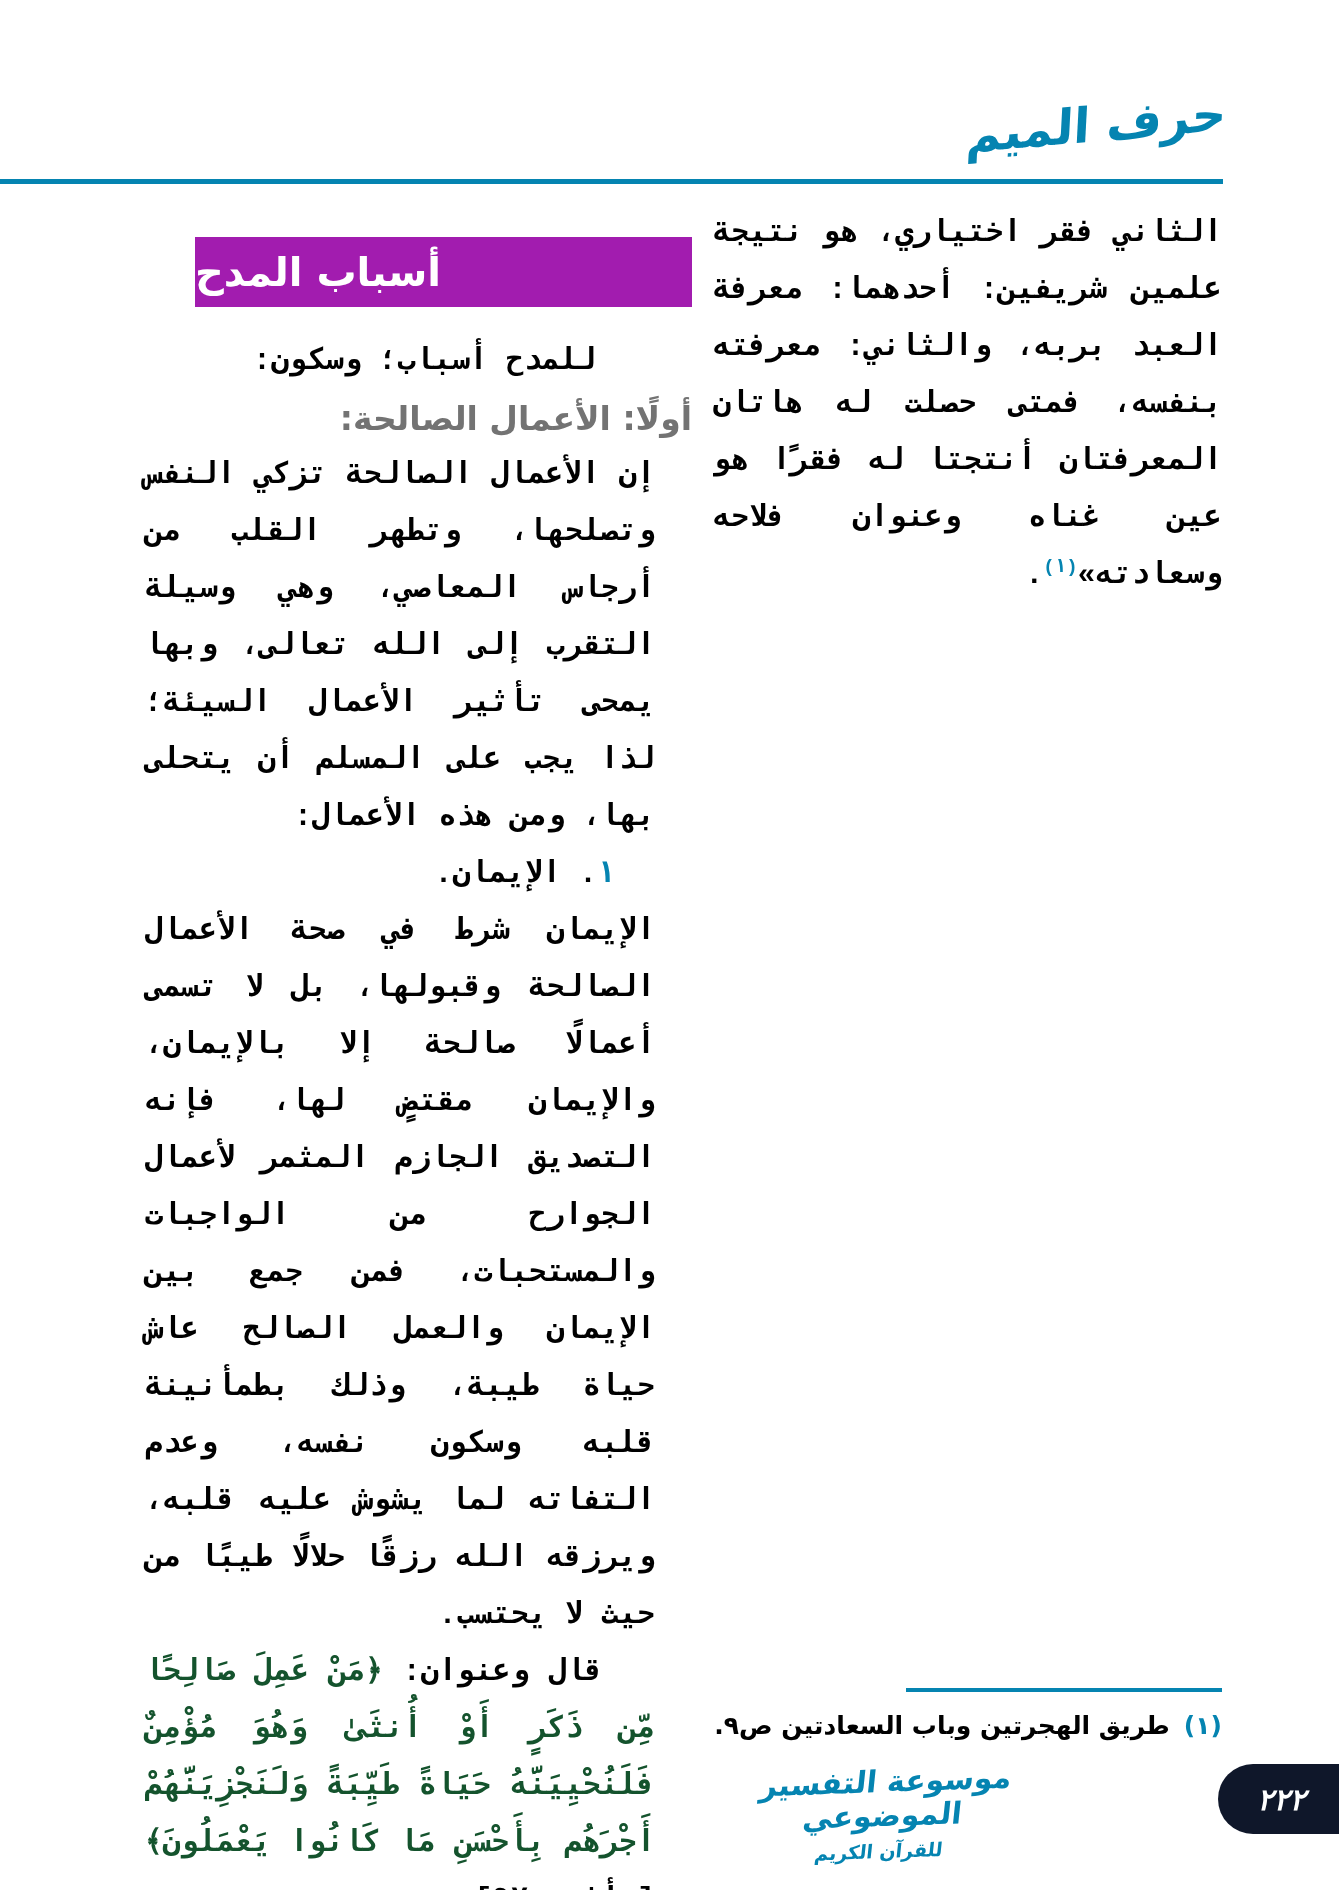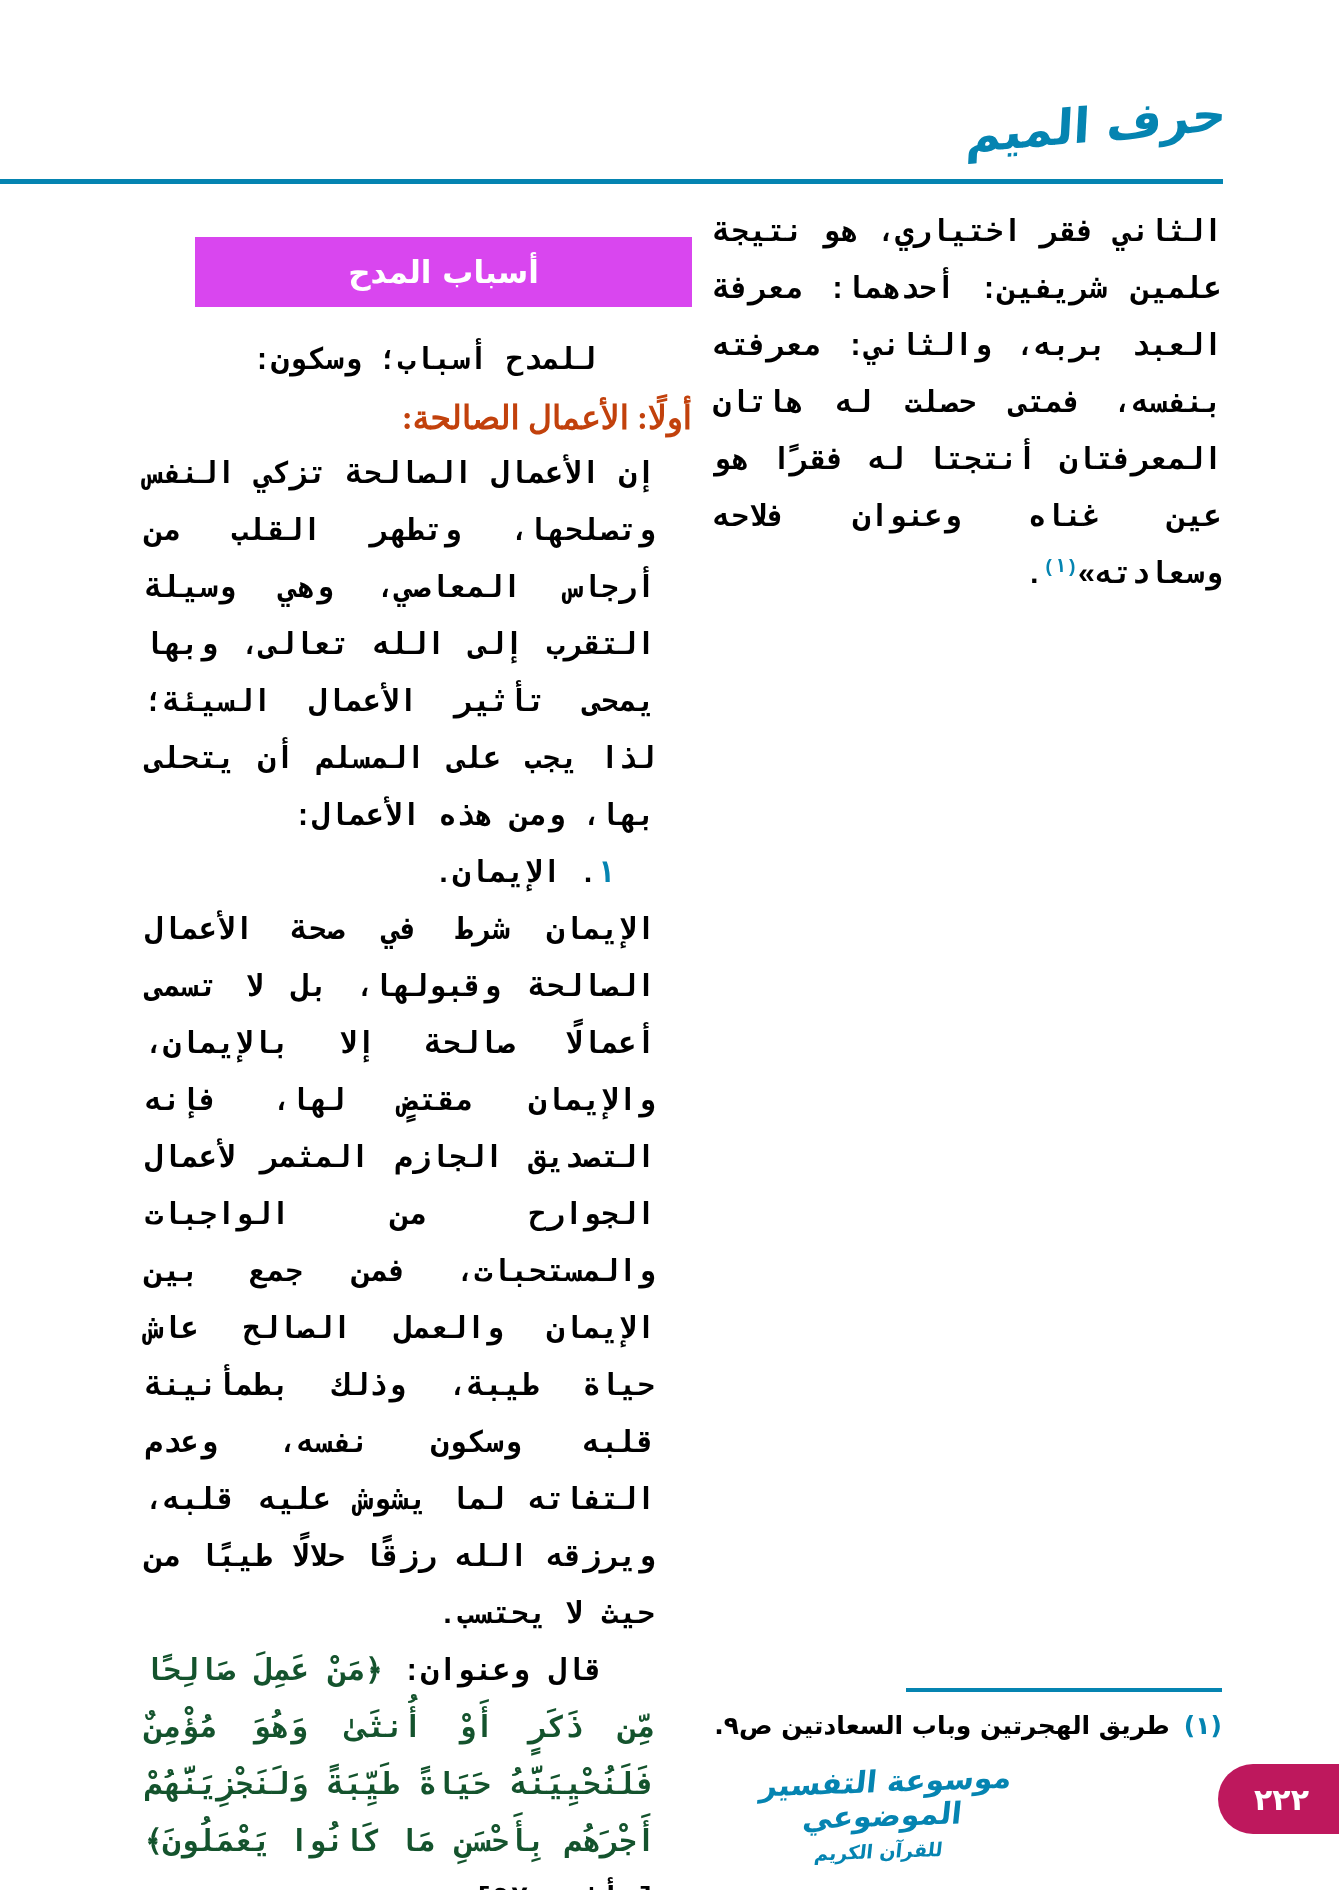--- a/index.html
+++ b/index.html
@@ -26,30 +26,30 @@
     position:absolute; top:205px; right:117px; width:509px; direction:rtl;
   }
   .fnref{
     color:#0584B1; font-size:19px; font-weight:bold; vertical-align:super; line-height:0;
   }
   
   .col-left{
     position:absolute; top:237px; left:145px; width:510px; direction:rtl;
   }
   .title-box{
-    background:#d946ef; color:#ffffff; width:497px; height:70px;
-    margin:0 -37px 0 auto; display:flex; align-items:center; justify-content:center;
-    font-size:31px; font-weight:bold;
+    background:#a21caf; color:#ffffff; width:497px; height:70px;
+    margin:0 -37px 0 auto; display:flex; align-items:center; justify-content:flex-end;
+    font-size:40px; font-weight:bold;
   }
   .intro-line{
     text-align:right; padding-right:59px; margin-top:26px;
   }
   .subheading{
-    margin:0 -37px 0 0; color:#c2410c; font-size:33px; font-weight:bold;
-    line-height:57px; text-align:right;font-family:Liberation Serif, serif;
+    margin:0 -37px 0 0; color:#737373; font-size:33px; font-weight:bold;
+    line-height:57px; text-align:right;
   }
   .num-heading{ text-align:right; padding-right:40px; }
   .num-heading .num{ color:#0584B1; }
   .verse-para{ text-indent:52px; }
   .indented{ text-indent:52px; }
   .verse{ color:#14532d; }
   .verse-lead,.verse-ref{ color:#000; }
   
   .footnote-rule{
     position:absolute; top:1688px; right:117px; width:316px; height:4px; background:#0584B1;
@@ -62,24 +62,25 @@
   .fn-marker{ color:#0584B1; margin-left:14px; }
   
   .logo{
     position:absolute; top:1765px; left:735px; width:295px; text-align:center;
     color:#0584B1; direction:rtl; transform:rotate(-2deg) skewX(-8deg);
   }
   .logo-main{ font-size:30px; font-weight:bold; line-height:34px; }
   .logo-sub{ font-size:19px; font-weight:bold; line-height:24px; margin-top:6px; }
   .page-badge{
     position:absolute; top:1764px; right:0; width:121px; height:70px;
-    background:#be185d; border-radius:40px 0 0 40px;
+    background:#0f172a; border-radius:40px 0 0 40px;
     display:flex; align-items:center; justify-content:center;
     color:#ffffff; font-size:30px; font-weight:bold; letter-spacing:9px; padding-left:6px;
     box-sizing:border-box;
+    font-style:italic;
   }
 </style>
 </head>
 <body>
 
 <div class="page">
 
   <div class="chapter-title">حرف الميم</div>
 
   <div class="header-rule"></div>

